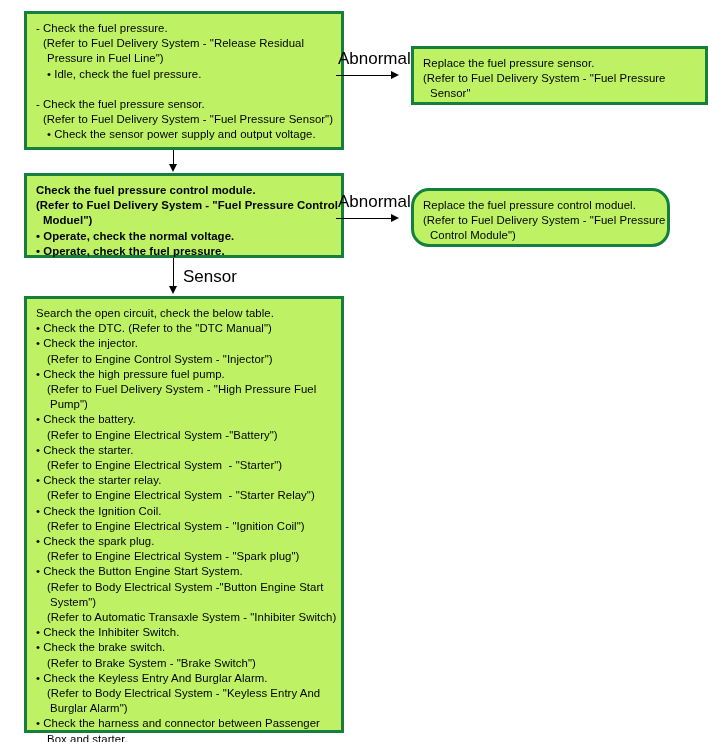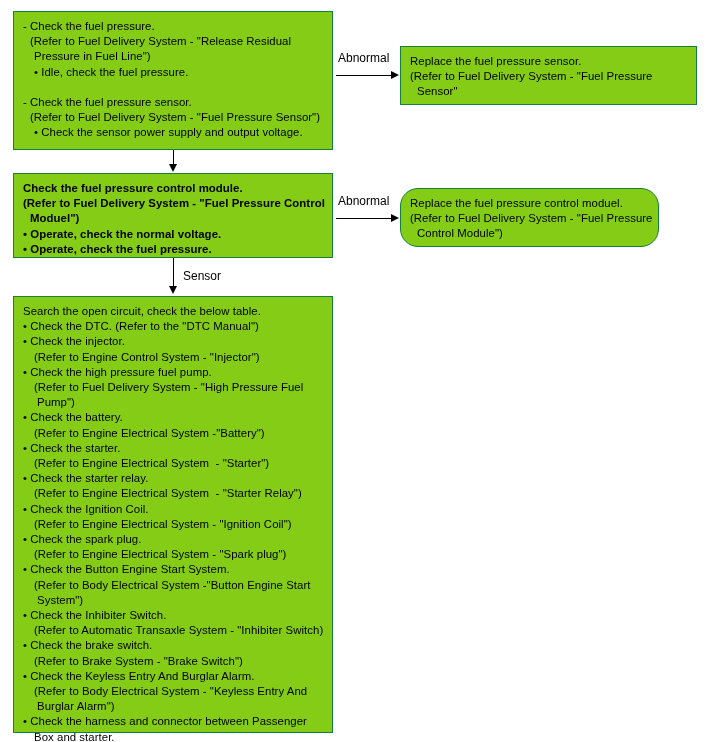--- a/index.html
+++ b/index.html
@@ -18,22 +18,23 @@
   .canvas {
     position: absolute;
     left: 0; top: 0;
     width: 708px;
     height: 742px;
     overflow: hidden;
   }
   .box {
     position: absolute;
     box-sizing: border-box;
-    border: 1px solid #15803d;
-    background: #84cc16;
+    border: 3px solid #15803d;
+    background: #bef264;
+    margin-left: 11px;
   }
   .box-inner {
     padding: 7px 9px 6px 9px;
   }
   .line {
     font-size: 11.4px;
     line-height: 15.2px;
     white-space: pre;
     letter-spacing: 0.05px;
   }
@@ -69,21 +70,21 @@
   }
   .arrow-right {
     position: absolute;
     width: 0; height: 0;
     border-top: 4.5px solid transparent;
     border-bottom: 4.5px solid transparent;
     border-left: 8px solid #000000;
   }
   .conn-label {
     position: absolute;
-    font-size: 12px;
+    font-size: 17px;
     line-height: 13px;
     white-space: nowrap;
   }
 </style>
 </head>
 <body>
 
 <div class="canvas">
 
   <div class="box" style="left:13px; top:11px; width:320px; height:139px;">
@@ -163,22 +164,22 @@
         <div class="line ind2">(Refer to Engine Electrical System  - "Starter")</div>
         <div class="line ind0">• Check the starter relay.</div>
         <div class="line ind2">(Refer to Engine Electrical System  - "Starter Relay")</div>
         <div class="line ind0">• Check the Ignition Coil.</div>
         <div class="line ind2">(Refer to Engine Electrical System - "Ignition Coil")</div>
         <div class="line ind0">• Check the spark plug.</div>
         <div class="line ind2">(Refer to Engine Electrical System - "Spark plug")</div>
         <div class="line ind0">• Check the Button Engine Start System.</div>
         <div class="line ind2">(Refer to Body Electrical System -"Button Engine Start</div>
         <div class="line ind3">System")</div>
+        <div class="line ind2">(Refer to Automatic Transaxle System - "Inhibiter Switch)</div>
         <div class="line ind0">• Check the Inhibiter Switch.</div>
-        <div class="line ind2">(Refer to Automatic Transaxle System - "Inhibiter Switch)</div>
         <div class="line ind0">• Check the brake switch.</div>
         <div class="line ind2">(Refer to Brake System - "Brake Switch")</div>
         <div class="line ind0">• Check the Keyless Entry And Burglar Alarm.</div>
         <div class="line ind2">(Refer to Body Electrical System - "Keyless Entry And</div>
         <div class="line ind3">Burglar Alarm")</div>
         <div class="line ind0">• Check the harness and connector between Passenger</div>
         <div class="line ind2">Box and starter.</div>
       </div>
   </div>
 

